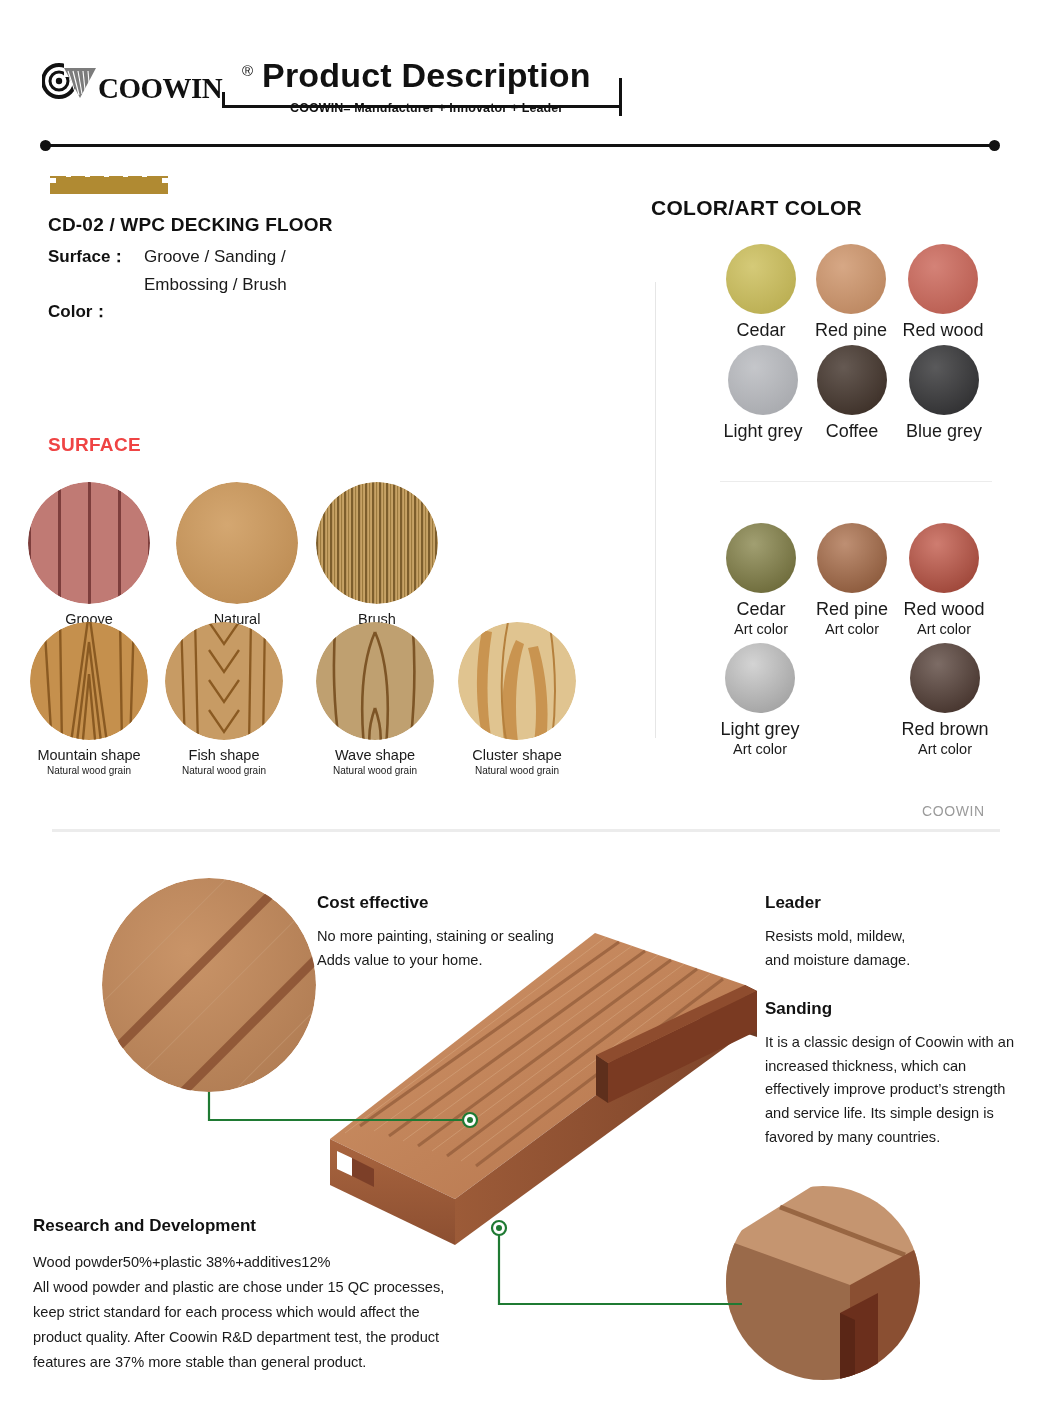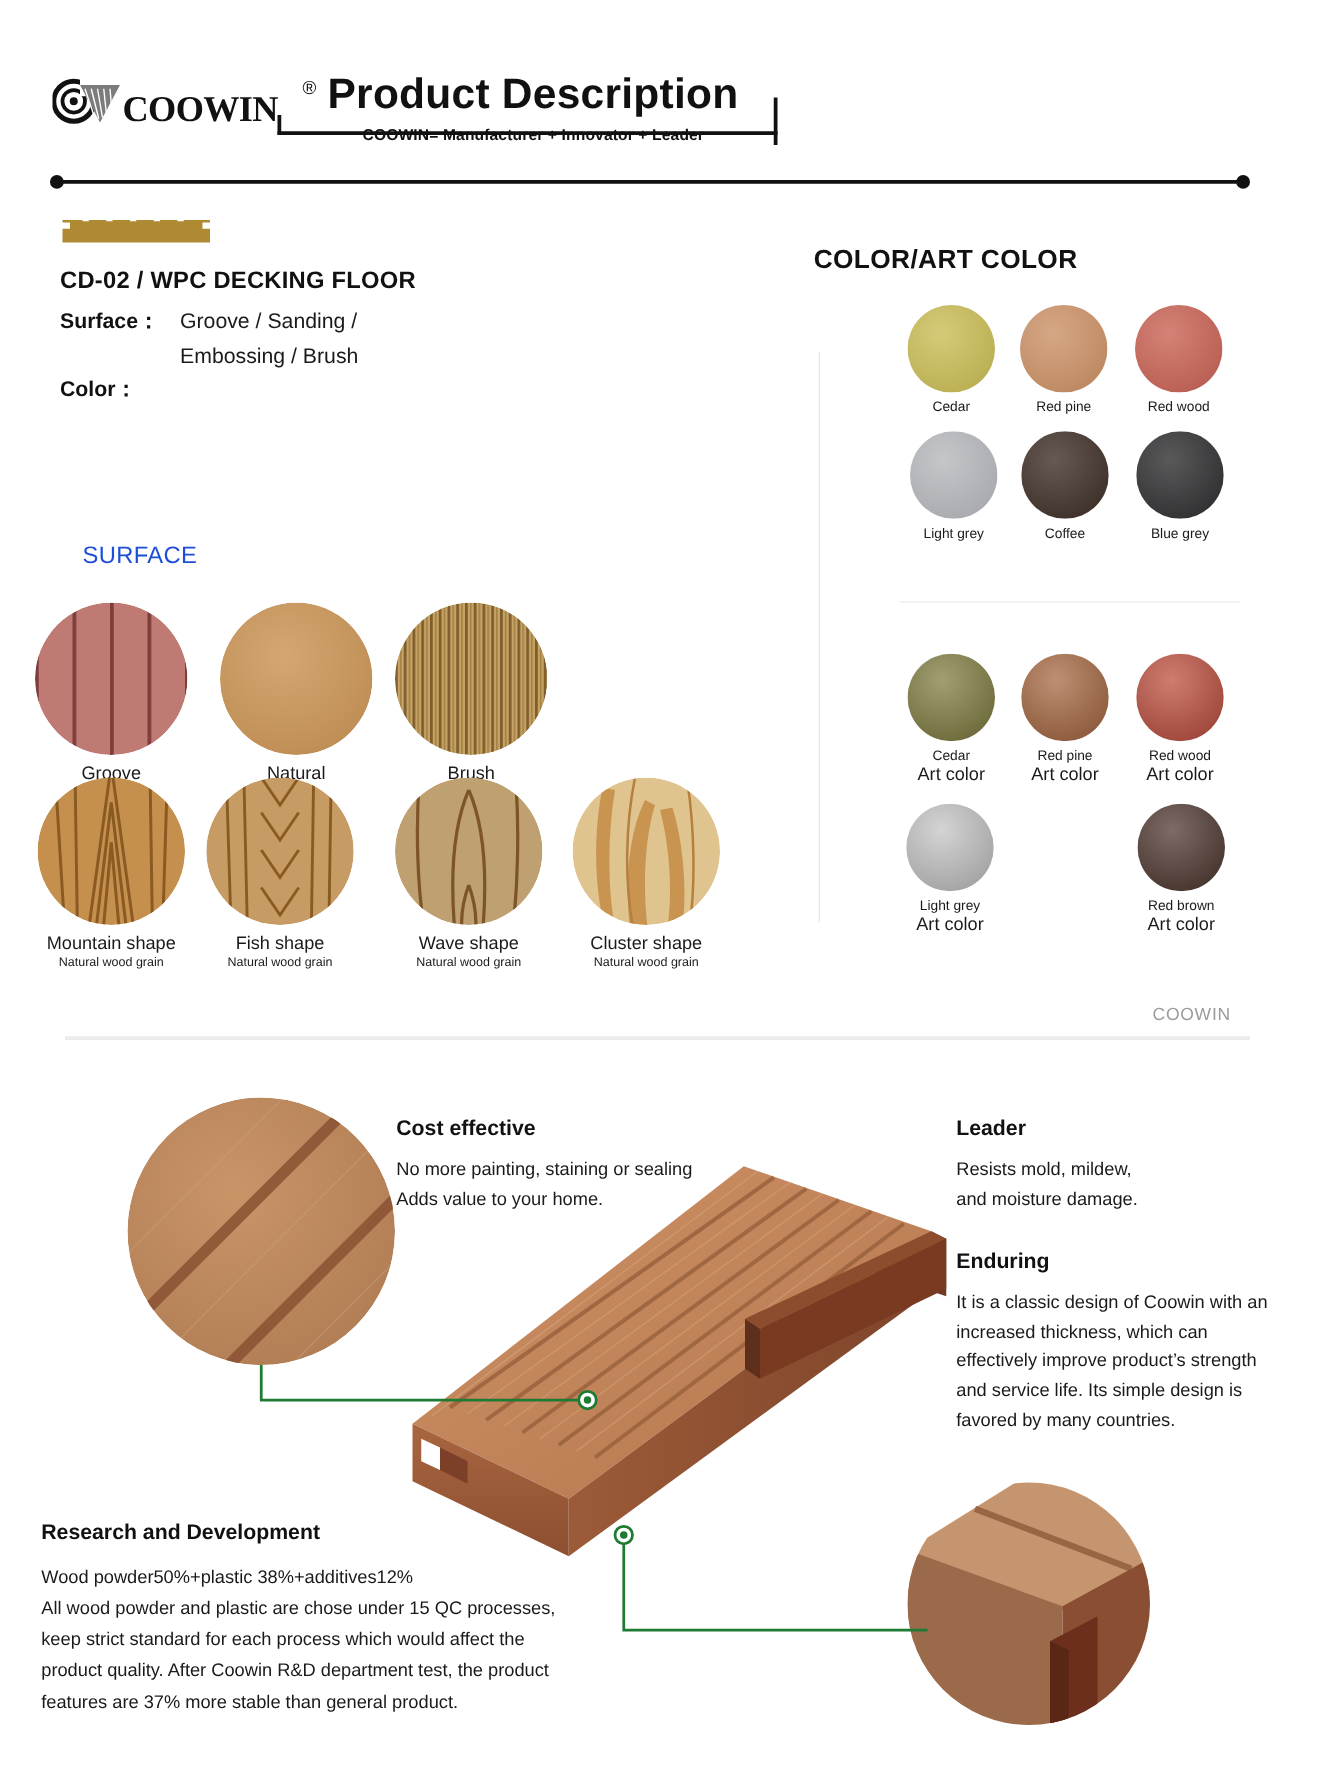--- a/index.html
+++ b/index.html
@@ -33,33 +33,33 @@
   
   #board-icon{left:48px;top:172px;width:122px;height:26px;}
   #spec{left:48px;top:214px;width:440px;}
   #model-name{font-size:19px;font-weight:700;letter-spacing:.2px;color:#111;margin-bottom:7px;}
   .spec-row{display:flex;align-items:flex-start;font-size:17px;line-height:1.62;color:#1a1a1a;}
   .spec-key{width:96px;flex:0 0 96px;font-weight:700;color:#111;}
   .spec-val{flex:1;}
   .spec-val .ln{display:block;}
 
   
-  #surface-title{left:48px;top:434px;font-size:19px;font-weight:400;letter-spacing:.3px;color:#1d4ed8;margin-left:18px;}
+  #surface-title{left:48px;top:434px;font-size:19px;font-weight:700;letter-spacing:.3px;color:#ef4444;}
   .swatch-wrap{position:absolute;text-align:center;}
   .circ{border-radius:50%;display:block;margin:0 auto;overflow:hidden;}
   .sw-label{font-size:14.5px;color:#1a1a1a;margin-top:7px;line-height:1.22;}
   .sw-sub{font-size:10px;color:#1a1a1a;line-height:1.22;}
 
   
   #vdivider{left:655px;top:282px;width:1px;height:456px;background:#e6e6e6;}
   #color-title{left:651px;top:196px;font-size:21px;font-weight:700;letter-spacing:.3px;color:#111;}
   #color-sep{left:720px;top:481px;width:272px;height:1px;background:#ececec;}
   .cw{position:absolute;text-align:center;width:92px;}
   .cw .circ{width:70px;height:70px;}
-  .cw-label{font-size:11px;color:#1a1a1a;margin-top:6px;line-height:1.2;}
+  .cw-label{font-size:18px;color:#1a1a1a;margin-top:6px;line-height:1.2;}
   .cw-sub{font-size:14.5px;color:#1a1a1a;line-height:1.2;}
 
   #watermark{left:922px;top:803px;font-size:14px;color:#9b9b9b;letter-spacing:.6px;}
   #hr-section{left:52px;top:829px;width:948px;height:3px;background:#ececec;}
 
   
   .feat-h{position:absolute;font-size:17px;font-weight:700;color:#111;}
   .feat-p{position:absolute;font-size:14.6px;line-height:1.62;color:#1a1a1a;}
 
   #cost-h{left:317px;top:893px;}
@@ -440,18 +440,18 @@
 </svg>
 
 <div class="feat-h" id="cost-h">Cost effective</div>
 <div class="feat-p" id="cost-p" style="white-space:pre-line">No more painting, staining or sealing
 Adds value to your home.</div>
 
 <div class="feat-h" id="dur-h">Leader</div>
 <div class="feat-p" id="dur-p" style="white-space:pre-line">Resists mold, mildew,
 and moisture damage.</div>
 
-<div class="feat-h" id="end-h">Enduring</div>
+<div class="feat-h" id="end-h">Sanding</div>
 <div class="feat-p" id="end-p">It is a classic design of Coowin with an increased thickness, which can effectively improve product’s strength and service life. Its simple design is favored by many countries.</div>
 
 <div class="feat-h" id="rd-h">Research and Development</div>
 <div class="feat-p" id="rd-p" style="white-space:pre-line">Wood powder50%+plastic 38%+additives12%
 All wood powder and plastic are chose under 15 QC processes, keep strict standard for each process which would affect the product quality.  After Coowin R&amp;D department test, the product features are 37% more stable than general product.</div>
 
 </body></html>

